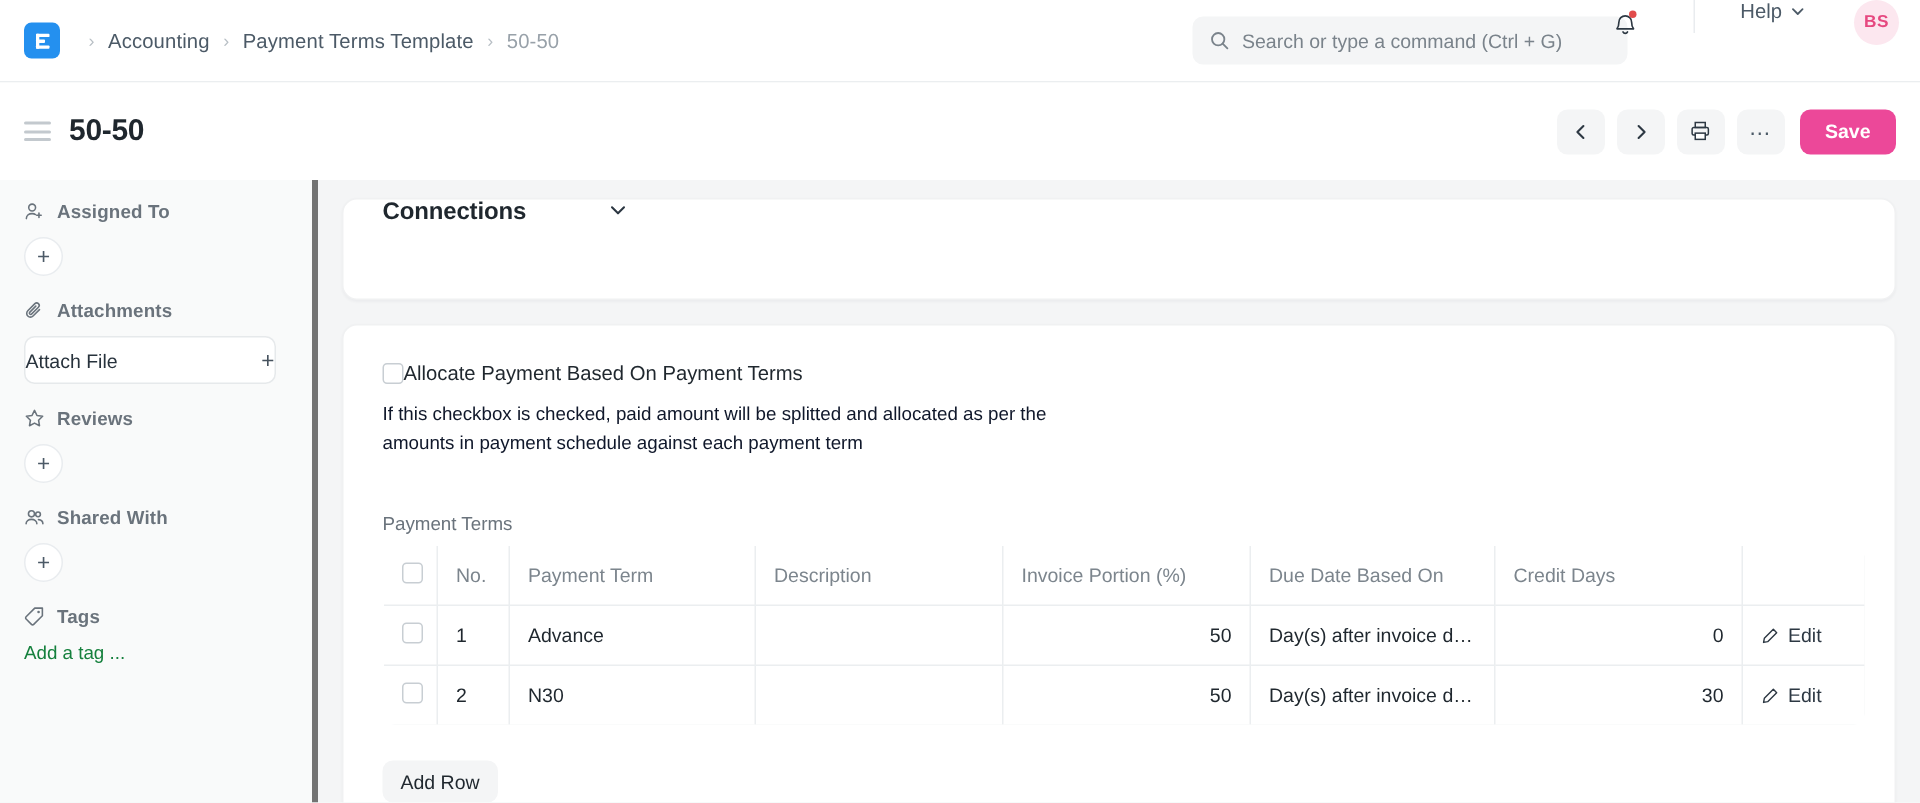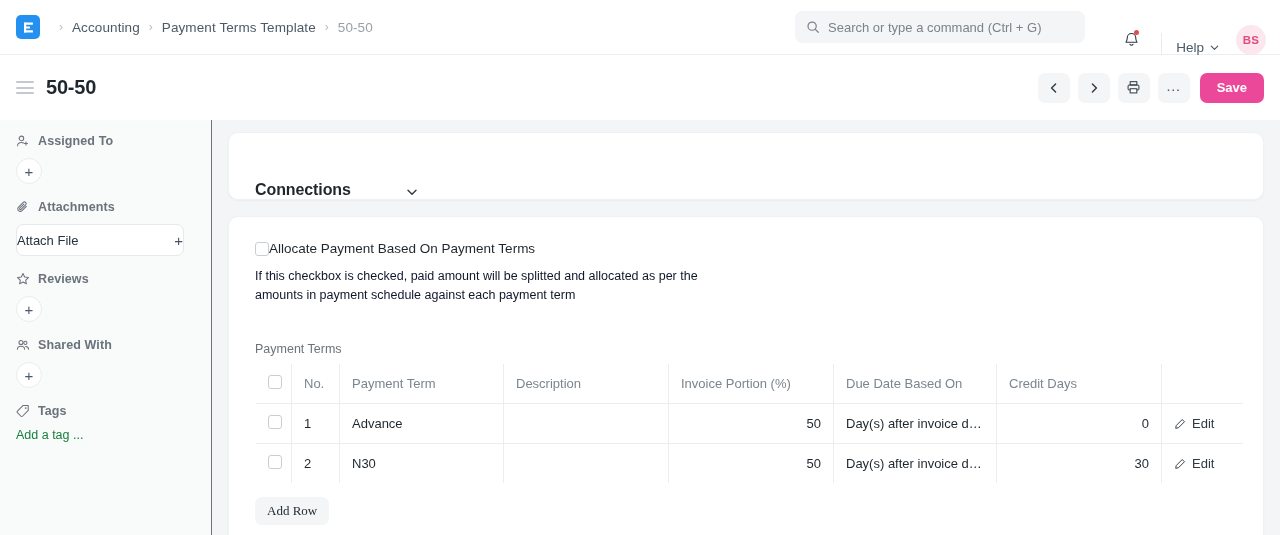--- a/index.html
+++ b/index.html
@@ -51,21 +51,21 @@
   .search-box .mag { flex: 0 0 auto; margin-right: 8px; }
   .search-input {
     border: none; outline: none; background: transparent;
     font-family: "Liberation Sans", sans-serif;
     font-size: 13px; color: #4c5a67; width: 100%;
   }
   .search-input::placeholder { color: #7a838b; }
 
   .nav-right {
     position: absolute; right: 14px; top: 0; height: 55px;
-    display: flex; align-items: flex-end; gap: 0;
+    display: flex; align-items: flex-start; gap: 16px;
   }
   .bell-btn {
     width: 32px; height: 32px; border-radius: 6px;
     display: flex; align-items: center; justify-content: center;
     position: relative; background: transparent; border: none; cursor: pointer;
   }
   .bell-dot {
     position: absolute; top: 7px; right: 8px;
     width: 5px; height: 5px; border-radius: 50%; background: #e24c4c;
   }
@@ -124,21 +124,21 @@
   
   .body-wrap {
     display: flex; width: 1280px; height: 415px;
     background: #f4f5f6;
   }
 
   
   .sidebar {
     width: 212px; flex: 0 0 212px;
     background: #f9fafa;
-    border-right: 1px solid #737373;
+    border-right: 4px solid #737373;
     padding: 14px 16px 0 16px;
   }
   .side-sec { margin-bottom: 16px; }
   .side-head {
     display: flex; align-items: center; gap: 8px;
     font-size: 12.5px; color: #6a737c; font-weight: 600;
     margin-bottom: 10px; letter-spacing: .1px;
   }
   .side-head svg { flex: 0 0 auto; }
   .plus-circle {
@@ -164,21 +164,21 @@
     flex: 1 1 auto; padding: 12px 16px 0 16px;
     overflow: hidden;
   }
   .card {
     background: #ffffff;
     border: 1px solid #f0f1f2;
     border-radius: 10px;
     box-shadow: 0 1px 2px rgba(17,24,39,0.04);
   }
   .card-connections {
-    height: 68px; display: flex; align-items: flex-end;
+    height: 68px; display: flex; align-items: flex-start;
     padding: 0 26px; margin-bottom: 16px; gap: 40px;
   }
   .conn-title {
     font-size: 16px; font-weight: 700; color: #1f272e; letter-spacing: -.1px;
   }
   .chev-down { margin-left: 14px; cursor: pointer; display: flex; }
 
   .card-form { padding: 24px 26px 22px 26px; }
   .cb-row { display: flex; align-items: center; gap: 0; }
   .cbox {
@@ -223,24 +223,24 @@
   .col-due   { width: 163px; }
   .col-cd    { width: 165px; text-align: right; }
   .col-edit  { width: 82px; }
   .num-strong { font-weight: 700; }
   .due-strong { font-weight: 700; white-space: nowrap; overflow: hidden; text-overflow: ellipsis; }
   .edit-cell {
     display: flex; align-items: center; gap: 6px;
     color: #2d3843; font-size: 13px; cursor: pointer;
   }
   .addrow-btn {
-    margin-top: 13px; height: 28px; padding: 0 12px;
+    margin-top: 23px; height: 28px; padding: 0 12px;
     background: #f4f5f6; border: none; border-radius: 7px;
     font-size: 13px; color: #1f272e; cursor: pointer;
-    font-family: Liberation Serif, serif;
+    font-family: Liberation Sans, sans-serif;
   }
 </style>
 </head>
 <body>
 
 <div class="navbar">
 
   <div class="logo">
     <svg width="13" height="13" viewBox="0 0 13 13">
       <rect x="2" y="1.5" width="9" height="2.2" rx="0.6" fill="#ffffff"></rect>

